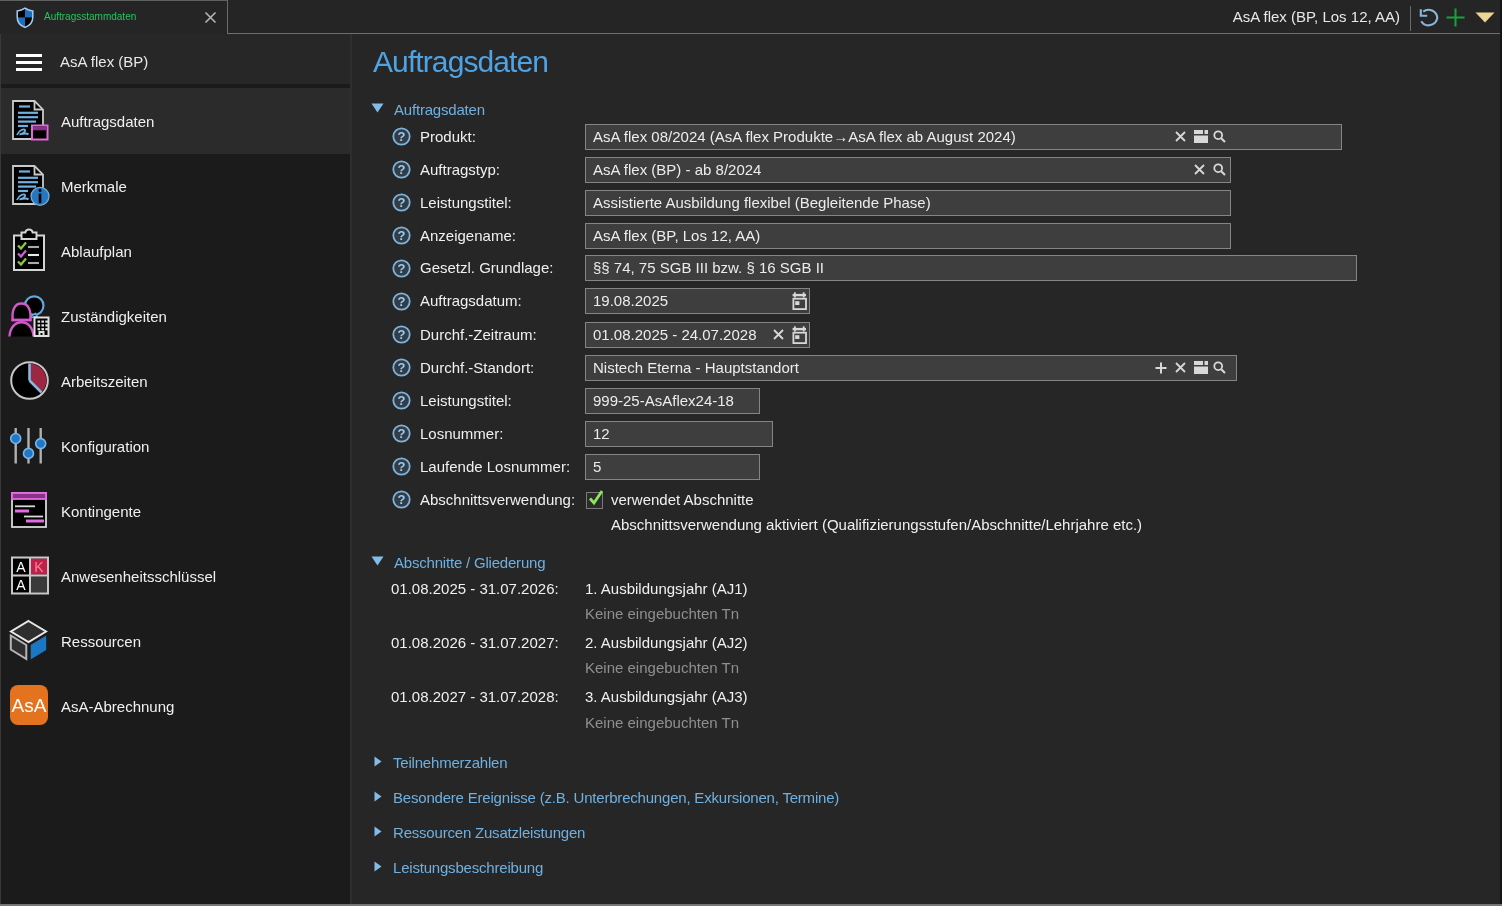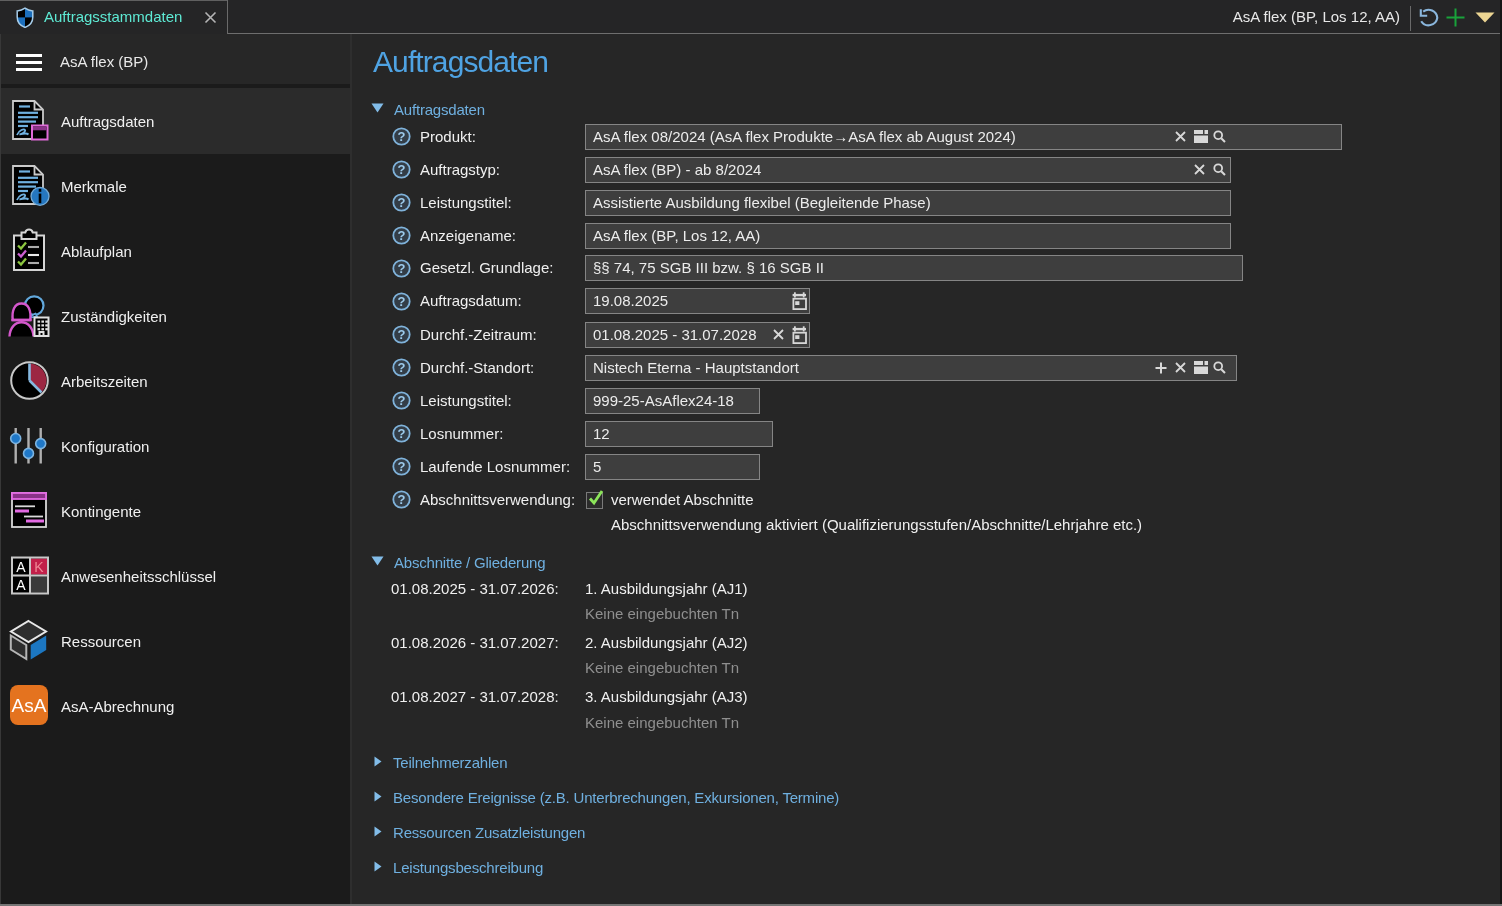--- a/index.html
+++ b/index.html
@@ -24,21 +24,21 @@
         <path d="M9 1.2 C11.5 2.9 14.4 3.7 16.8 3.9 V10 C16.8 15.4 13.7 18.7 9 20.4 C4.3 18.7 1.2 15.4 1.2 10 V3.9 C3.6 3.7 6.5 2.9 9 1.2 Z"></path>
       </clipPath>
     </defs>
   <path d="M9 1.2 C11.5 2.9 14.4 3.7 16.8 3.9 V10 C16.8 15.4 13.7 18.7 9 20.4 C4.3 18.7 1.2 15.4 1.2 10 V3.9 C3.6 3.7 6.5 2.9 9 1.2 Z" fill="#000"></path>
   <g clip-path="url(#shc)">
       <rect x="9" y="0" width="9" height="10.4" fill="#1c6fbd"></rect>
       <rect x="0" y="10.4" width="9" height="11" fill="#1c6fbd"></rect>
     </g>
   <path d="M9 1.2 C11.5 2.9 14.4 3.7 16.8 3.9 V10 C16.8 15.4 13.7 18.7 9 20.4 C4.3 18.7 1.2 15.4 1.2 10 V3.9 C3.6 3.7 6.5 2.9 9 1.2 Z" fill="none" stroke="#a6cdea" stroke-width="1.5"></path>
 </svg>
-<div class="abs" style="left:44px;top:0;height:33px;line-height:33px;font-size:15px;color:#5eead4">Auftragsstammdaten</div>
+<div class="abs" style="left:44px;top:0;height:33px;line-height:33px;font-size:10px;color:#22c55e">Auftragsstammdaten</div>
 <svg class="abs" style="left:204px;top:11px" width="13" height="13" viewBox="0 0 13 13">
     <path d="M1.5 1.5 L11.5 11.5 M11.5 1.5 L1.5 11.5" stroke="#b5b5b5" stroke-width="1.6"></path>
   </svg>
 <div class="abs" style="left:1100px;top:0;width:300px;height:33px;line-height:33px;font-size:15px;color:#e8e8e8;text-align:right">AsA flex (BP, Los 12, AA)</div>
 <div class="abs" style="left:1410px;top:6px;width:1px;height:25px;background:#6a6a6a"></div>
 <svg class="abs" style="left:1418px;top:6px" width="22" height="24" viewBox="0 0 22 24">
   <path d="M3.2 15.2 A8.8 8.8 0 0 0 19.3 11.9 A8.8 8.8 0 0 0 5.2 5.6" fill="none" stroke="#8ab6dc" stroke-width="2.1"></path>
   <path d="M9.2 9.7 H2.8 V3.2" fill="none" stroke="#8ab6dc" stroke-width="2.1"></path>
 </svg>
 <svg class="abs" style="left:1446px;top:8px" width="19" height="19" viewBox="0 0 19 19">
@@ -240,42 +240,42 @@
     <text x="9.5" y="14" font-size="13" fill="#9dcbec" text-anchor="middle" font-weight="bold" font-family="Liberation Sans">?</text>
   </svg>
 <div class="lbl" style="left:420px;top:223px">Anzeigename:</div>
 <div class="fld" style="left:585px;top:223px;width:646px">AsA flex (BP, Los 12, AA)</div>
 
 <svg class="abs qi" style="left:392px;top:259px" width="19" height="19">
     <circle cx="9.5" cy="9.5" r="8.2" fill="#333d47" stroke="#7fb2da" stroke-width="1.8"></circle>
     <text x="9.5" y="14" font-size="13" fill="#9dcbec" text-anchor="middle" font-weight="bold" font-family="Liberation Sans">?</text>
   </svg>
 <div class="lbl" style="left:420px;top:255px">Gesetzl. Grundlage:</div>
-<div class="fld" style="left:585px;top:255px;width:658px">§§ 74, 75 SGB III bzw. § 16 SGB II</div>
+<div class="fld" style="left:585px;top:255px;width:772px">§§ 74, 75 SGB III bzw. § 16 SGB II</div>
 
 <svg class="abs qi" style="left:392px;top:292px" width="19" height="19">
     <circle cx="9.5" cy="9.5" r="8.2" fill="#333d47" stroke="#7fb2da" stroke-width="1.8"></circle>
     <text x="9.5" y="14" font-size="13" fill="#9dcbec" text-anchor="middle" font-weight="bold" font-family="Liberation Sans">?</text>
   </svg>
 <div class="lbl" style="left:420px;top:288px">Auftragsdatum:</div>
 <div class="fld" style="left:585px;top:288px;width:225px">19.08.2025</div>
 <svg class="abs" style="left:792px;top:292px" width="15" height="18">
     <rect x="2" y="0.3" width="1.8" height="5.2" fill="#d8d8d8"></rect>
     <rect x="10.8" y="0.3" width="1.8" height="5.2" fill="#d8d8d8"></rect>
     <rect x="0.6" y="1.9" width="13.4" height="2.4" fill="#d8d8d8"></rect>
     <rect x="1.4" y="6.7" width="12.6" height="10.4" fill="none" stroke="#d8d8d8" stroke-width="1.8"></rect>
     <rect x="3.2" y="9.2" width="4.2" height="3.8" fill="#d8d8d8"></rect>
   </svg>
 
 <svg class="abs qi" style="left:392px;top:325px" width="19" height="19">
     <circle cx="9.5" cy="9.5" r="8.2" fill="#333d47" stroke="#7fb2da" stroke-width="1.8"></circle>
     <text x="9.5" y="14" font-size="13" fill="#9dcbec" text-anchor="middle" font-weight="bold" font-family="Liberation Sans">?</text>
   </svg>
 <div class="lbl" style="left:420px;top:322px">Durchf.-Zeitraum:</div>
-<div class="fld" style="left:585px;top:322px;width:225px">01.08.2025 - 31.07.2028</div>
+<div class="fld" style="left:585px;top:322px;width:225px">01.08.2025 - 24.07.2028</div>
 <svg class="abs" style="left:773px;top:329px" width="11" height="11">
     <path d="M1 1 L10 10 M10 1 L1 10" stroke="#d8d8d8" stroke-width="1.8"></path>
   </svg>
 <svg class="abs" style="left:792px;top:326px" width="15" height="18">
     <rect x="2" y="0.3" width="1.8" height="5.2" fill="#d8d8d8"></rect>
     <rect x="10.8" y="0.3" width="1.8" height="5.2" fill="#d8d8d8"></rect>
     <rect x="0.6" y="1.9" width="13.4" height="2.4" fill="#d8d8d8"></rect>
     <rect x="1.4" y="6.7" width="12.6" height="10.4" fill="none" stroke="#d8d8d8" stroke-width="1.8"></rect>
     <rect x="3.2" y="9.2" width="4.2" height="3.8" fill="#d8d8d8"></rect>
   </svg>

